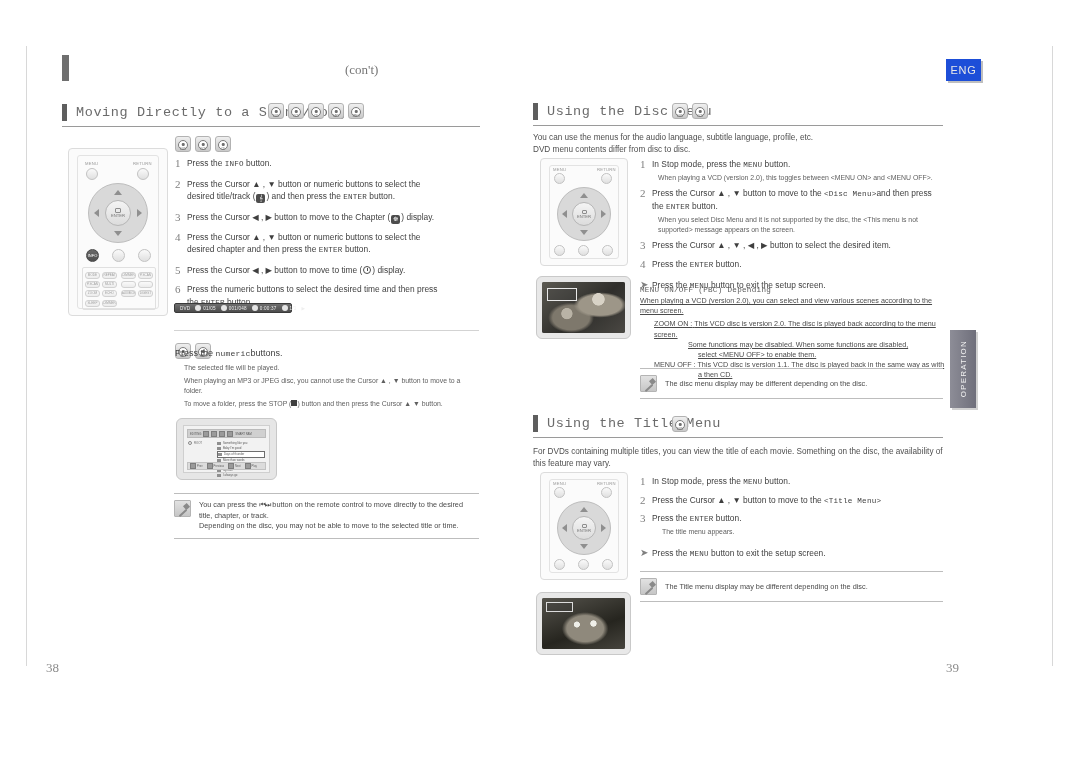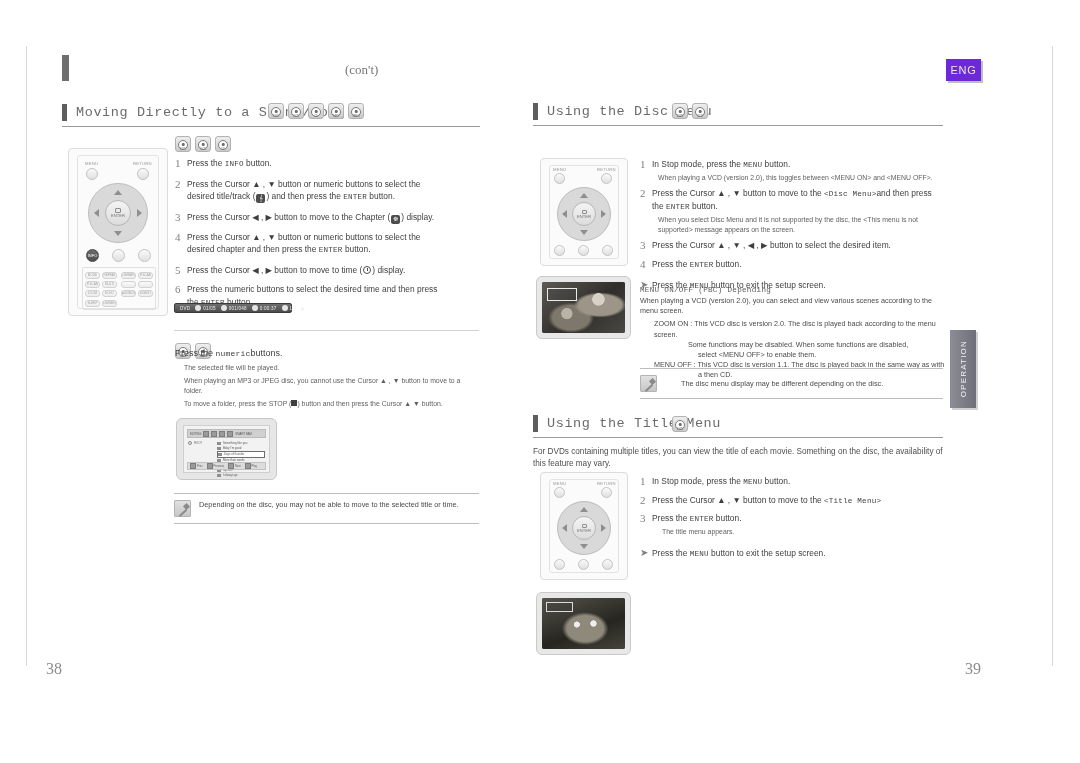--- a/index.html
+++ b/index.html
@@ -27,21 +27,21 @@
   .title-text {
     font-family:"Liberation Mono", monospace;
     font-size:21px; letter-spacing:1px; color:#6b6b6b; white-space:nowrap;
   }
   .title-cont {
     position:absolute; left:345px; top:62px;
     font-family:"Liberation Serif", serif; font-size:13px; color:#777;
   }
   .eng-badge {
     position:absolute; left:946px; top:59px; width:35px; height:22px;
-    background:#6d28d9; color:#e8e8e8; font-size:11px; letter-spacing:.8px;
+    background:#1d4ed8; color:#e8e8e8; font-size:11px; letter-spacing:.8px;
     display:flex; align-items:center; justify-content:center;
     box-shadow:2px 2px 0 rgba(0,0,0,.25);
   }
 
   
   .sect { position:absolute; }
   .sect-head { display:flex; align-items:center; gap:9px; position:relative; }
   .sect-bar { width:5px; height:17px; background:#5e5e5e; flex:none; }
   .sect-name {
     font-family:"Liberation Mono", monospace;
@@ -129,21 +129,21 @@
   }
   .note-text { font-size:7.3px; line-height:10.5px; color:#4a4a4a; }
   .note-bottom { height:1px; background:#bdbdbd; margin-top:6px; }
 
   
   .infobox { position:absolute; }
   .infobox .ib-title {
     font-family:"Liberation Mono", monospace; font-size:7.6px;
     color:#5a5a5a; letter-spacing:.3px; margin-bottom:2px;
   }
-  .infobox .ib-text { font-size:7.2px; line-height:10.2px; color:#4a4a4a; }
+  .infobox .ib-text { font-size:7.2px; line-height:10.2px; color:#4a4a4a;text-decoration:underline; }
   .ib-ind { padding-left:14px; }
   .ib-ind2 { padding-left:48px; }
   .ib-ind3 { padding-left:58px; }
 
   
   .remote {
     position:absolute;
     background:#fbfbfb; border:1px solid #dcdcdc; border-radius:4px;
   }
   .remote .rframe {
@@ -236,21 +236,21 @@
     background:linear-gradient(90deg,#8d8d97,#6f6f7b);
     display:flex; align-items:center; justify-content:center;
     box-shadow:2px 2px 0 rgba(0,0,0,.18);
   }
   .side-tab span {
     writing-mode:vertical-rl; transform:rotate(180deg);
     font-size:8px; letter-spacing:1.2px; color:#f2f2f2;
   }
 
   
-  .pgnum { position:absolute; font-family:"Liberation Serif", serif; font-size:16px; color:#8b8b8b; }
+  .pgnum { position:absolute; font-family:"Liberation Serif", serif; font-size:13px; color:#8b8b8b; }
 </style>
 </head>
 <body>
 
 <div class="page">
 
   <div class="rule-left"></div>
   <div class="rule-right"></div>
 
   <div class="chapter-title">
@@ -504,20 +504,24 @@
           </span>
       </div>
     </div>
   </div>
 
   <div class="note" style="left:174px; top:493px; width:305px;">
     <div class="note-top"></div>
     <div class="note-row">
       <div class="note-icon"></div>
       <div class="note-text">
+        <div>
+          You can press the <span style="letter-spacing:-1px;">⏮⏭</span> button on the remote control to move directly to the desired<br>
+          title, chapter, or track.
+        </div>
         <div>Depending on the disc, you may not be able to move to the selected title or time.</div>
       </div>
     </div>
     <div class="note-bottom"></div>
   </div>
 
   <div class="sect" style="left:533px; top:103px; width:410px;">
     <div class="sect-head">
       <div class="sect-bar"></div>
       <div class="sect-name">Using the Disc Menu</div>
@@ -526,20 +530,24 @@
   </div>
   <div class="chips-inline" style="left:672px; top:103px;">
     <div class="chip">
         <span class="cl">DVD</span>
       </div>
     <div class="chip">
         <span class="cl">VCD</span>
       </div>
   </div>
 
+  <div class="intro" style="position:absolute; left:533px; top:132px; width:410px;">
+    <div>You can use the menus for the audio language, subtitle language, profile, etc.</div>
+    <div>DVD menu contents differ from disc to disc.</div>
+  </div>
 
   <div class="remote" style="left:540px; top:158px; width:88px; height:108px;">
     <div class="rframe"></div>
     <div class="rlabel" style="left:12px; top:8px;">MENU</div>
     <div class="rbtn-round" style="left:13px; top:14px; width:11px; height:11px;"></div>
     <div class="rlabel" style="left:56px; top:8px;">RETURN</div>
     <div class="rbtn-round" style="left:60px; top:14px; width:11px; height:11px;"></div>
     <div class="dpad" style="left:16px; top:28px; width:54px; height:54px;"></div>
     <div class="tri tri-u" style="left:39px; top:34px;"></div>
     <div class="tri tri-d" style="left:39px; top:71px;"></div>
@@ -612,21 +620,21 @@
       <span>MENU OFF :</span>
       <span>This VCD disc is version 1.1. The disc is played back in the same way as with</span>
     </div>
     <div class="ib-text ib-ind3">a then CD.</div>
   </div>
 
   <div class="note" style="left:640px; top:368px; width:303px;">
     <div class="note-top"></div>
     <div class="note-row">
       <div class="note-icon"></div>
-      <div class="note-text" style="padding-top:4px;margin-left:16px;">The disc menu display may be different depending on the disc.</div>
+      <div class="note-text" style="padding-top:4px;">The disc menu display may be different depending on the disc.</div>
     </div>
     <div class="note-bottom"></div>
   </div>
 
   <div class="sect" style="left:533px; top:415px; width:410px;">
     <div class="sect-head">
       <div class="sect-bar"></div>
       <div class="sect-name">Using the Title Menu</div>
     </div>
     <div class="sect-underline"></div>
@@ -690,17 +698,25 @@
     </div>
 
     <div class="arrow-step" style="margin-top:10px;">
       <div class="step-num">➤</div>
       <div class="step-body">
         Press the <span class="mono">MENU</span> button to exit the setup screen.
       </div>
     </div>
   </div>
 
+  <div class="note" style="left:640px; top:571px; width:303px;">
+    <div class="note-top"></div>
+    <div class="note-row">
+      <div class="note-icon"></div>
+      <div class="note-text" style="padding-top:4px;">The Title menu display may be different depending on the disc.</div>
+    </div>
+    <div class="note-bottom"></div>
+  </div>
 
   <div class="pgnum" style="left:46px; top:660px;">38</div>
-  <div class="pgnum" style="left:946px; top:660px;margin-left:19px;">39</div>
+  <div class="pgnum" style="left:946px; top:660px;">39</div>
 
 </div>
 
 </body></html>

